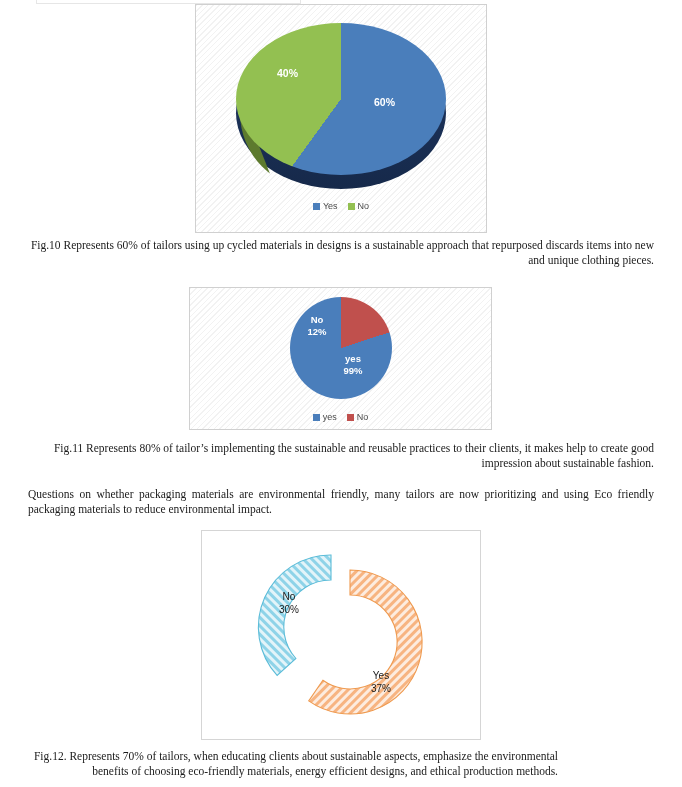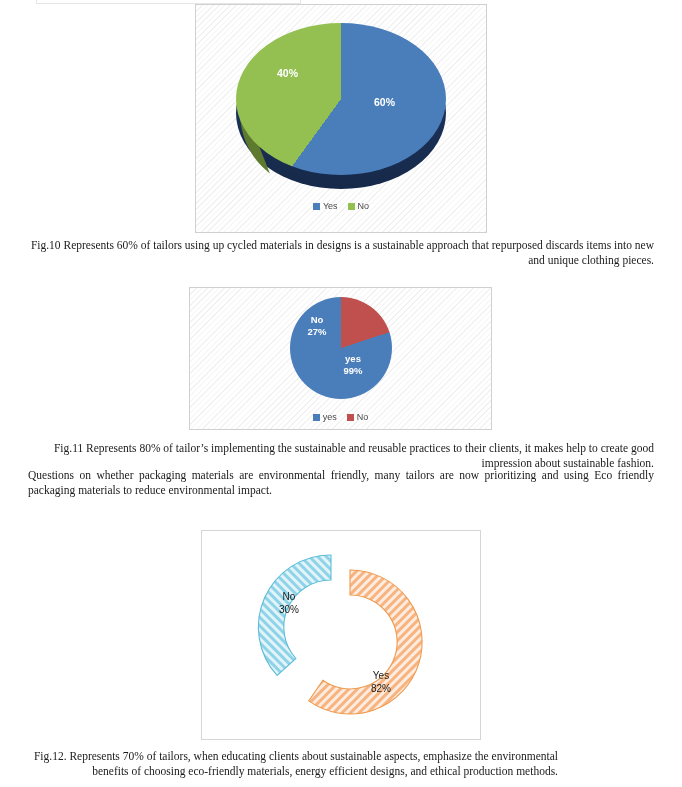--- a/index.html
+++ b/index.html
@@ -163,21 +163,21 @@
   <div class="caption" style="position:absolute;left:0;top:238px;width:682px;">Fig.10 Represents 60% of tailors using up cycled materials in designs is a sustainable approach that repurposed discards items into new and unique clothing pieces.</div>
 
   <div class="chart-frame hatch-bg" id="fig11-frame">
 
     <div class="pie2d-wrap">
       <div class="pie2d" style="background:conic-gradient(from 0deg,
                   #c0504d 0deg 72deg,
                   #4a7ebb 72deg 360deg);"></div>
       <span class="lbl" style="left:18px;top:17px;font-size:9.5px;">
         <span>No</span><br>
-        <span>27%</span>
+        <span>12%</span>
       </span>
       <span class="lbl" style="left:54px;top:56px;font-size:9.5px;">
         <span>yes</span><br>
         <span>99%</span>
       </span>
     </div>
 
     <div class="legend" style="top:124px;">
       <span class="legend-item">
         <i class="legend-swatch" style="background:#4a7ebb;"></i>
@@ -185,21 +185,21 @@
       </span>
       <span class="legend-item">
         <i class="legend-swatch" style="background:#c0504d;"></i>
         <span>No</span>
       </span>
     </div>
   </div>
 
   <div class="caption" style="position:absolute;left:0;top:441px;width:682px;">Fig.11 Represents 80% of tailor’s implementing the sustainable and reusable practices to their clients, it makes help to create good impression about sustainable fashion.</div>
 
-  <div class="para" style="position:absolute;left:28px;top:468px;width:626px;">Questions on whether packaging materials are environmental friendly, many tailors are now prioritizing and using Eco friendly packaging materials to reduce environmental impact.</div>
+  <div class="para" style="position:absolute;left:28px;top:487px;width:626px;">Questions on whether packaging materials are environmental friendly, many tailors are now prioritizing and using Eco friendly packaging materials to reduce environmental impact.</div>
 
   <div class="chart-frame" id="fig12-frame">
 
     <div class="donut-wrap">
       <svg viewBox="0 0 232 198" width="232" height="198">
         <defs>
           <pattern id="hatchOrange" width="6" height="6" patternTransform="rotate(45)" patternUnits="userSpaceOnUse">
             <rect width="6" height="6" fill="#f7b481"></rect>
             <rect width="3" height="6" fill="#ffffff" opacity=".75"></rect>
           </pattern>
@@ -225,20 +225,20 @@
                    Z" fill="url(#hatchBlue)" stroke="#5bbcd8" stroke-width="1.1"></path>
         </g>
       </svg>
 
       <span class="donut-lbl" style="left:54px;top:55px;">
         <span>No</span><br>
         <span>30%</span>
       </span>
       <span class="donut-lbl" style="left:146px;top:134px;">
         <span>Yes</span><br>
-        <span>82%</span>
+        <span>37%</span>
       </span>
     </div>
   </div>
 
   <div class="caption" style="position:absolute;left:0;top:749px;width:586px;">Fig.12. Represents 70% of tailors, when educating clients about sustainable aspects, emphasize the environmental benefits of choosing eco-friendly materials, energy efficient designs, and ethical production methods.</div>
 
 </div>
 
 </body></html>

